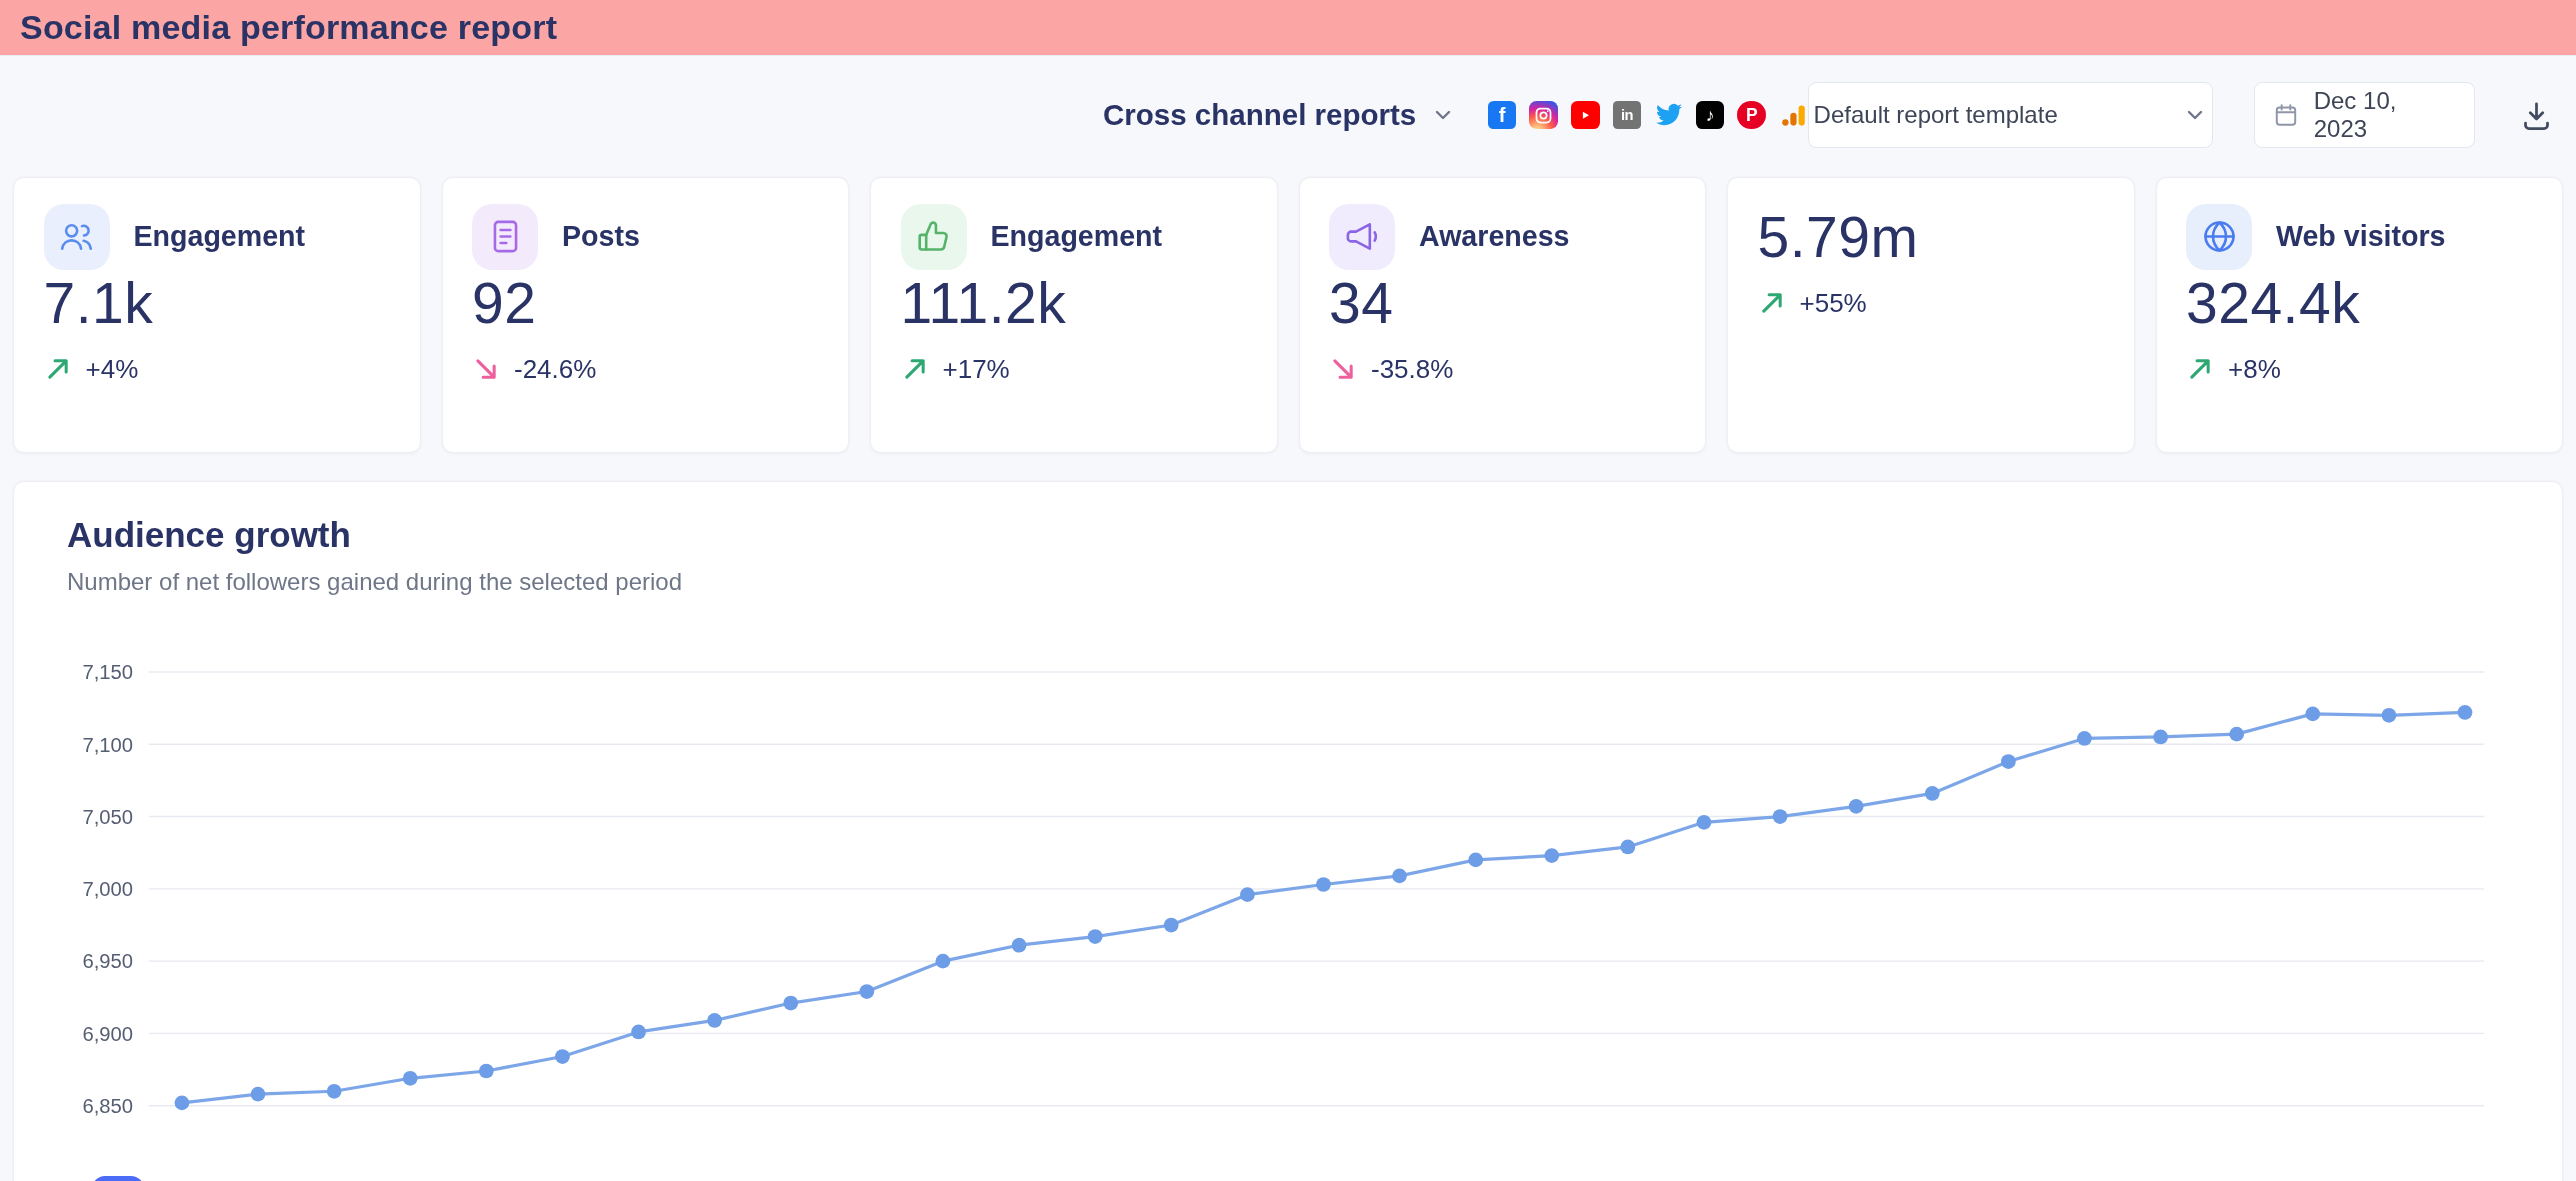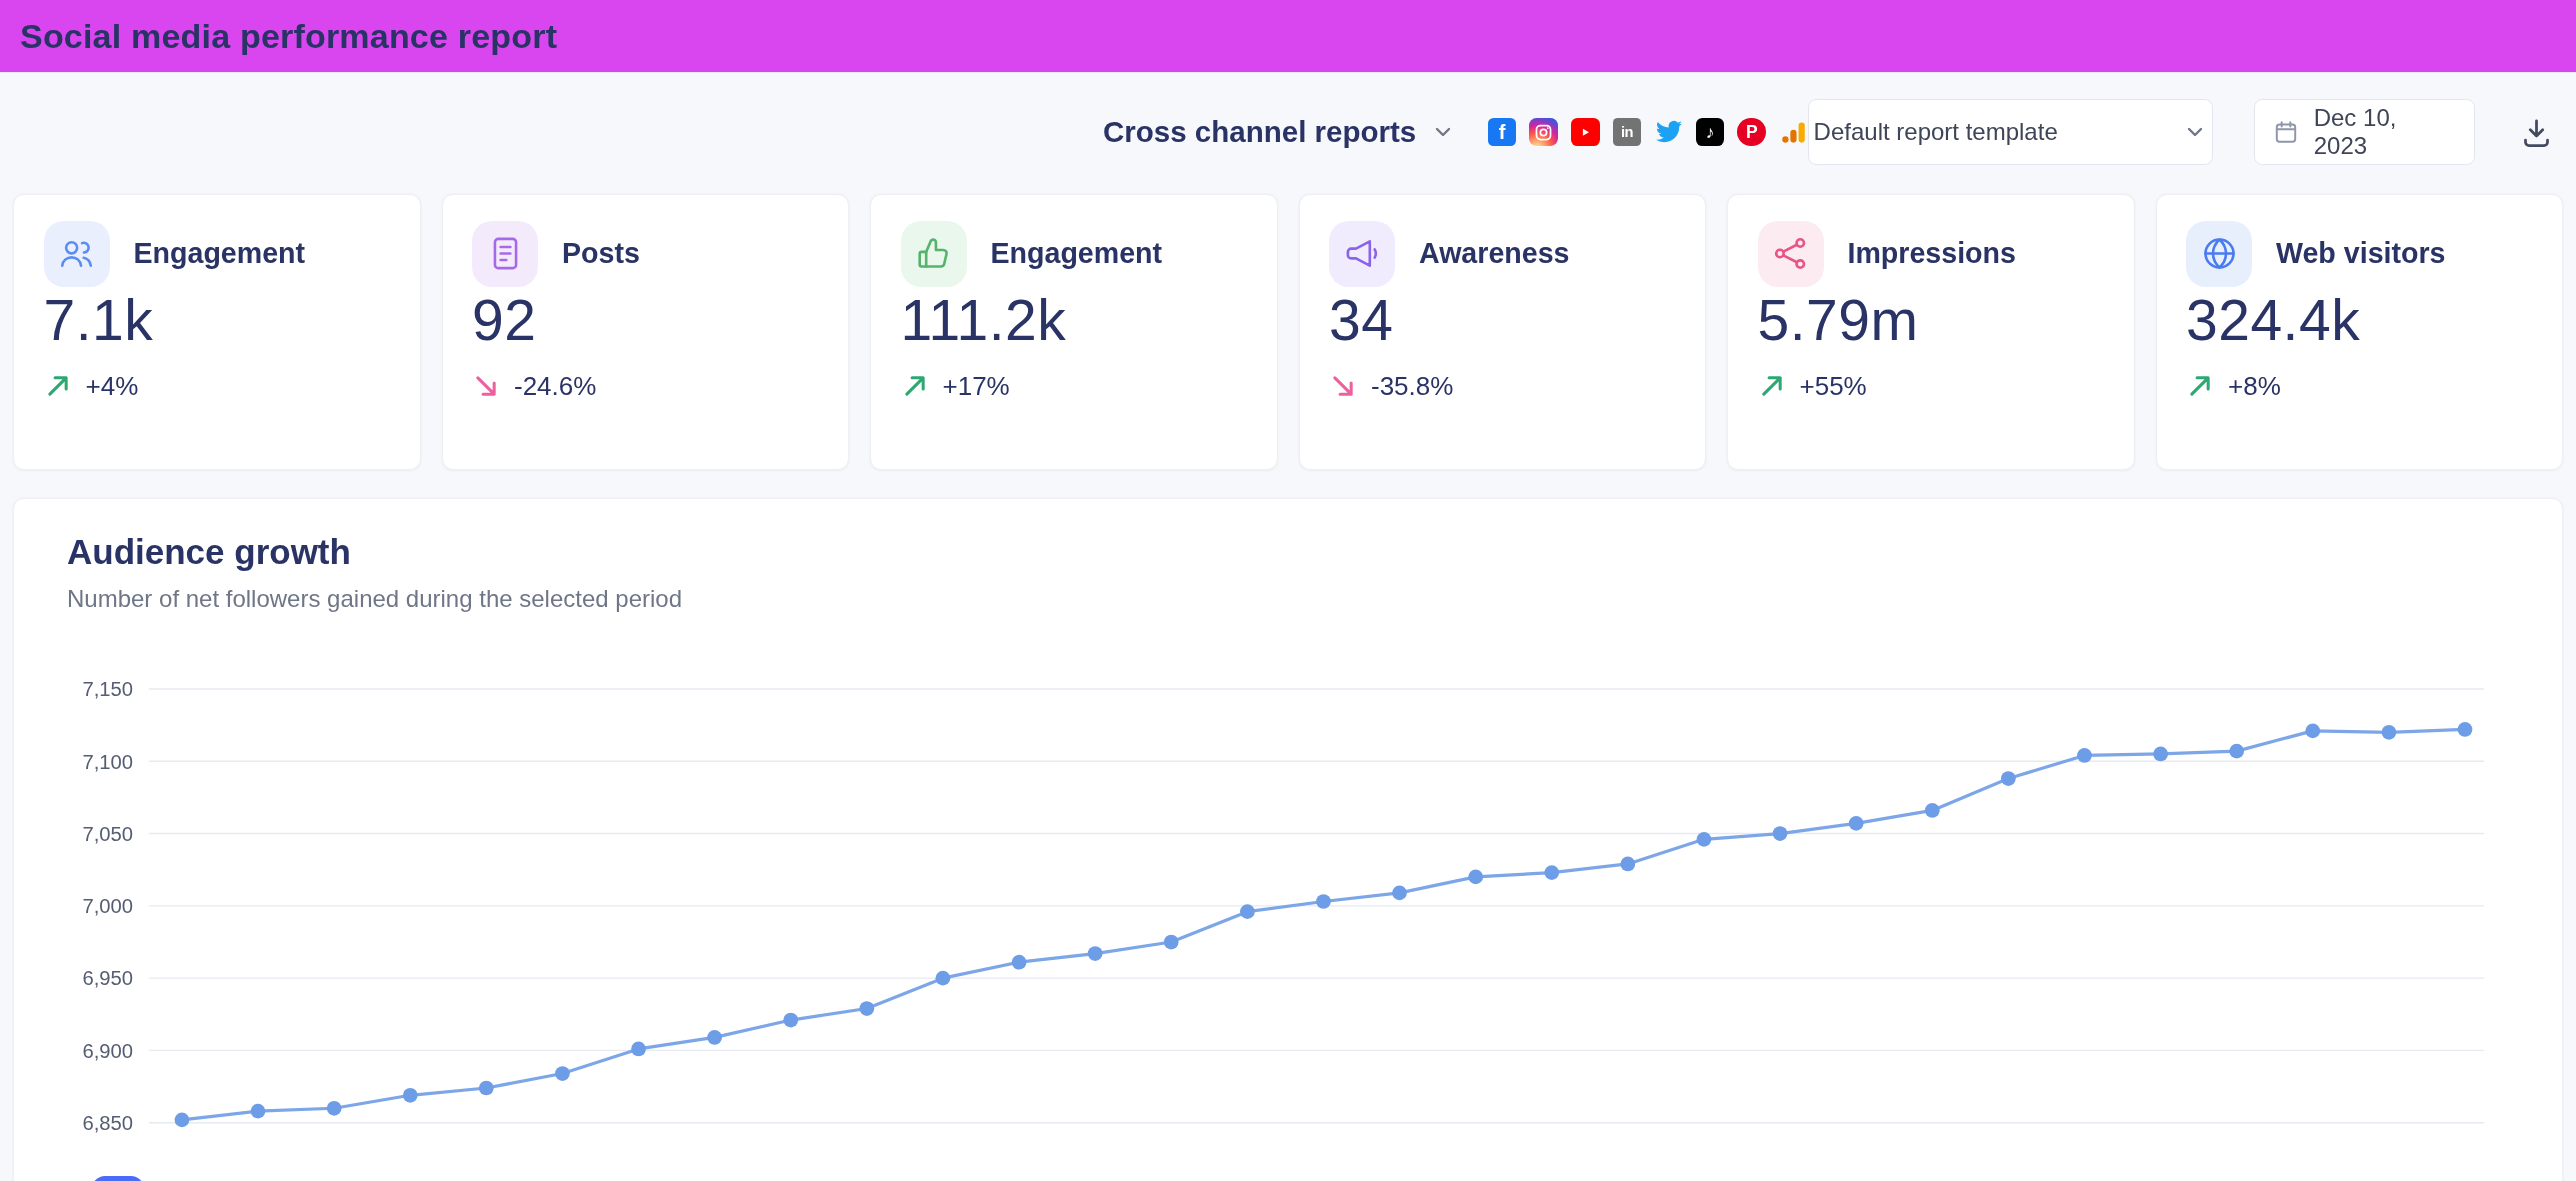--- a/index.html
+++ b/index.html
@@ -6,21 +6,21 @@
   html, body { width: 2576px; height: 1181px; overflow: hidden; }
   body {
     position: relative;
     background: #f7f8fb;
     font-family: "Liberation Sans", "DejaVu Sans", sans-serif;
     color: var(--navy, #2a3365);
   }
 
   
   .topbar {
-    height: 73px; background: #d946ef; border-bottom: 0.9px solid #e9ebf2;
+    height: 56px; background: #fca5a5; border-bottom: 0.9px solid #e9ebf2;
     display: flex; align-items: center; padding: 0 20px;
   }
   .topbar h1 { font-size: 34px; font-weight: 600; color: var(--navy); letter-spacing: 0.2px; }
 
   
   .toolbar {
     margin-top: 26px; padding: 0 18.4px;
     display: flex; align-items: center; justify-content: flex-end;
   }
   .toolbar-left { display: flex; align-items: center; }
@@ -243,31 +243,20 @@
     <div class="kpi-value">34</div>
     <div class="kpi-change">
       <svg class="trend down" viewBox="0 0 24 24">
           <path d="M5 5l14 14M9.5 19H19V9.5"></path>
         </svg>
       <span>-35.8%</span>
     </div>
   </div>
 
   <div class="kpi-card">
-    <div class="kpi-head">
-      <span class="kpi-icon" style="background: rgb(253, 235, 242);">
-        <svg viewBox="0 0 24 24" style="stroke: rgb(232, 84, 136);">
-            <circle cx="5.5" cy="12" r="2.3"></circle>
-            <circle cx="18" cy="5.5" r="2.3"></circle>
-            <circle cx="18" cy="18.5" r="2.3"></circle>
-            <path d="M7.6 10.9l8.3-4.3M7.6 13.1l8.3 4.3"></path>
-          </svg>
-      </span>
-      <span class="kpi-label">Impressions</span>
-    </div>
     <div class="kpi-value">5.79m</div>
     <div class="kpi-change">
       <svg class="trend up" viewBox="0 0 24 24">
           <path d="M5 19L19 5M9.5 5H19v9.5"></path>
         </svg>
       <span>+55%</span>
     </div>
   </div>
 
   <div class="kpi-card">

